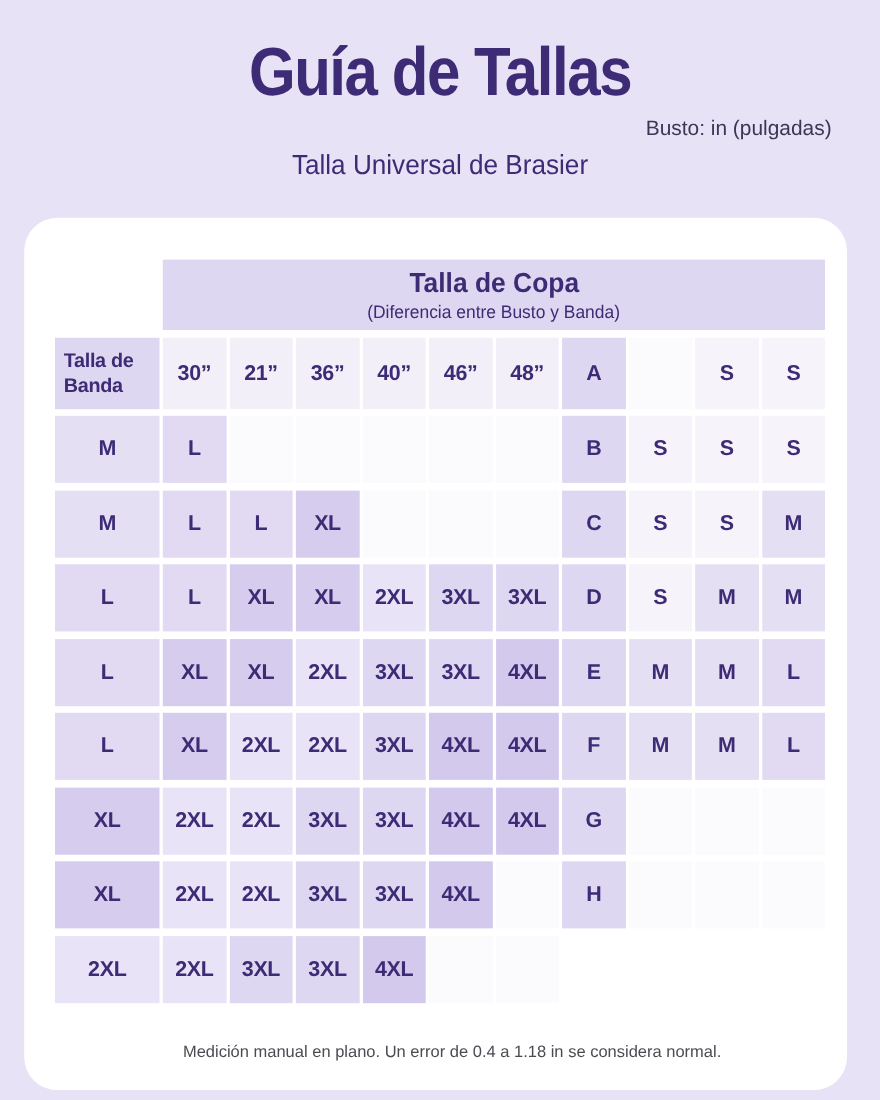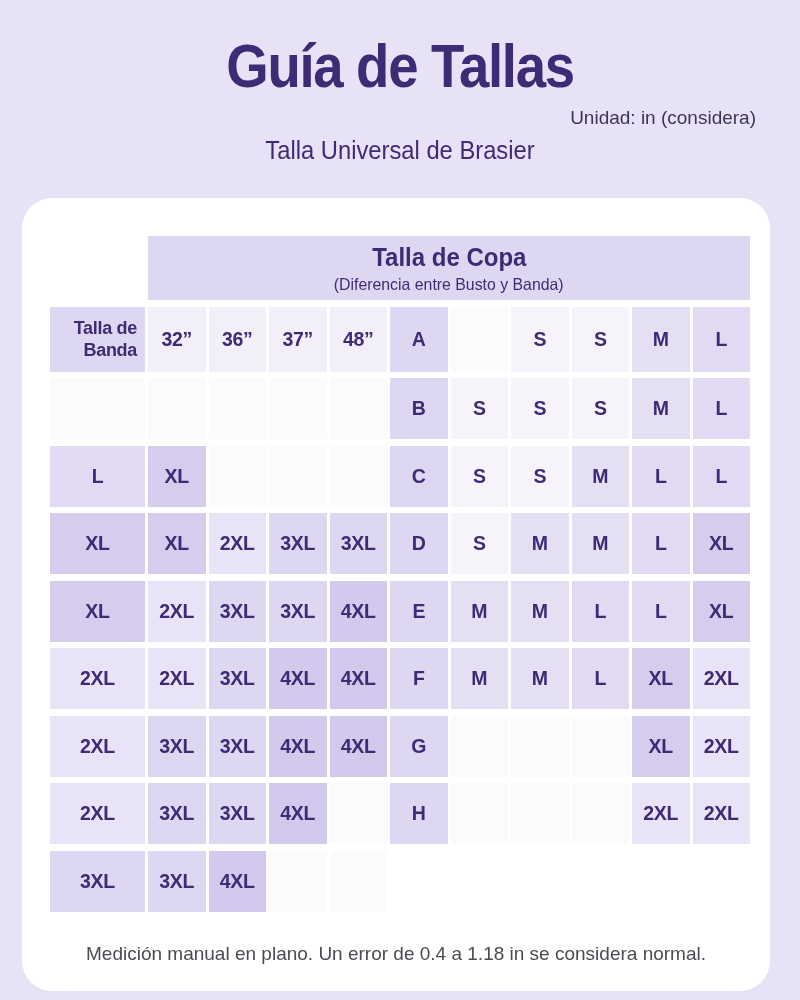--- a/index.html
+++ b/index.html
@@ -93,59 +93,62 @@
     font-size: 19.5px;
     letter-spacing: -0.3px;
     color: var(--accent, #3d2b75);
   }
   .rowhead {
     background: var(--header-fill, #ded7f1);
   }
   .bandhead {
     font-size: 18px;
     line-height: 1.25;
-    text-align: right;
+    text-align: left;
     padding: 0 8px;
     box-sizing: border-box;
   }
   .colhead {
     background: var(--colhead-fill, #f2eff9);
   }
   .empty {
     background: var(--empty-fill, #fbfafd);
   }
   .footnote {
     position: absolute;
     left: 0;
     bottom: 26px;
     width: 100%;
     text-align: center;
-    font-size: 19px;
+    font-size: 15px;
     color: var(--note-color, #4b4b52);
+    padding-left: 15px;
   }
 </style>
 </head>
 <body>
 
 <h1 class="page-title">Guía de Tallas</h1>
-<div class="unit-note">Unidad: in (considera)</div>
+<div class="unit-note">Busto: in (pulgadas)</div>
 <div class="page-subtitle">Talla Universal de Brasier</div>
 
 <section class="card">
   <div id="size-grid">
     <div class="spacer"></div>
     <div class="band">
       <div class="band-title">Talla de Copa</div>
       <div class="band-sub">(Diferencia entre Busto y Banda)</div>
     </div>
     <div class="cell rowhead bandhead">Talla de Banda</div>
 
-      <div class="cell colhead">32”</div>
+  <div class="cell colhead">30”</div>
+      <div class="cell colhead">21”</div>
       <div class="cell colhead">36”</div>
-      <div class="cell colhead">37”</div>
+      <div class="cell colhead">40”</div>
+      <div class="cell colhead">46”</div>
       <div class="cell colhead">48”</div>
       <div class="cell rowhead">A</div>
       <div class="cell empty"></div>
       <div class="cell val" style="background: rgb(246, 243, 250);">S</div>
       <div class="cell val" style="background: rgb(246, 243, 250);">S</div>
       <div class="cell val" style="background: rgb(229, 223, 244);">M</div>
       <div class="cell val" style="background: rgb(225, 218, 242);">L</div>
       <div class="cell empty"></div>
       <div class="cell empty"></div>
       <div class="cell empty"></div>

